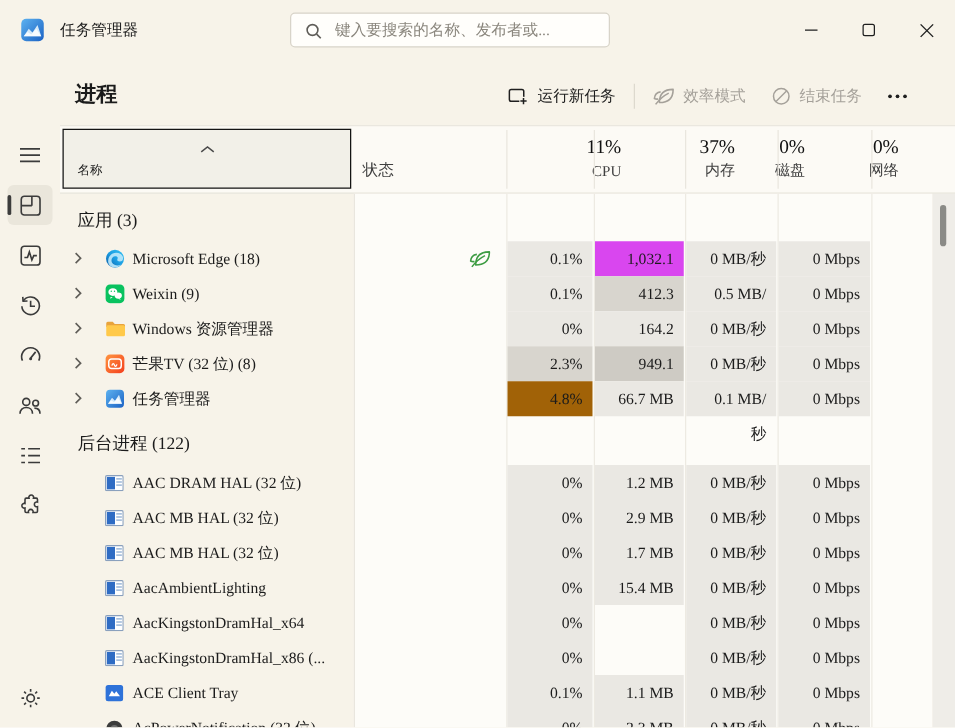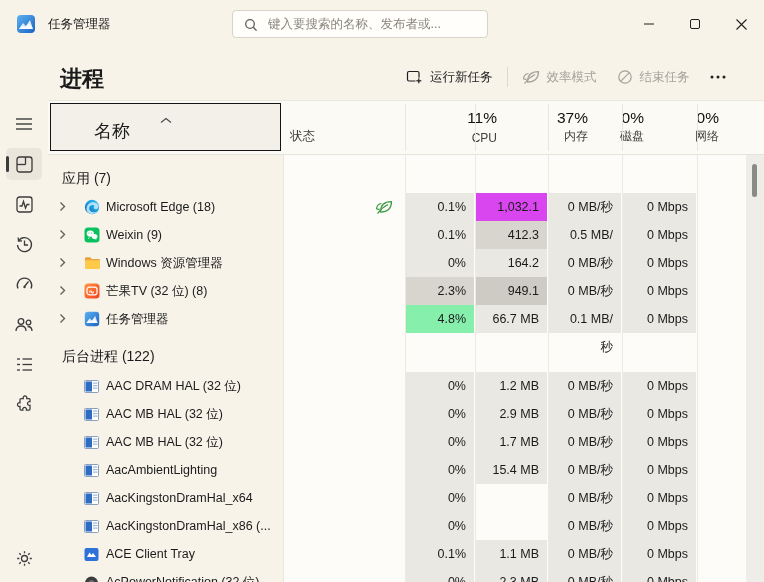--- a/index.html
+++ b/index.html
@@ -1,50 +1,50 @@
 <!DOCTYPE html>
 <html><head>
 <meta charset="utf-8">
 <style>
   html,body{margin:0;padding:0;}
   #page{position:relative;width:764px;height:582px;background:#f7f3e9;overflow:hidden;
-        font-family:Liberation Sans, sans-serif;color:#1b1b1b;-webkit-font-smoothing:antialiased;}
+        font-family:Liberation Serif, serif;color:#1b1b1b;-webkit-font-smoothing:antialiased;}
   
   .titlebar{position:absolute;left:0;top:0;width:100%;height:48px;}
   .applogo{position:absolute;left:16px;top:14px;width:20px;height:20px;}
   .wtitle{position:absolute;left:48px;top:0;line-height:48px;font-size:12.5px;}
   .searchbox{position:absolute;left:232px;top:10px;width:256px;height:28px;background:#fffefb;
              border:1px solid #d8d4c9;border-radius:4px;display:flex;align-items:center;box-sizing:border-box;}
   .searchbox .sicon{margin:2px 8px 0 11px;display:flex;}
   .searchbox input{flex:1;border:none;outline:none;background:transparent;font-size:12.5px;
                    font-family:inherit;color:#1b1b1b;min-width:0;}
   ::placeholder{color:#8a867d;opacity:1;}
   .wincontrols{position:absolute;right:0;top:0;height:48px;display:flex;}
   .wc{width:46px;height:48px;display:flex;align-items:center;justify-content:center;}
   
   .sidebar{position:absolute;left:0;top:48px;width:48px;bottom:0;}
   .navitem{position:absolute;left:6px;width:36px;height:32px;border-radius:5px;
            display:flex;align-items:center;justify-content:center;}
   .navitem.selected{background:#eae6db;}
   .accent{position:absolute;left:0;top:8px;width:3px;height:16px;border-radius:2px;background:#3c3c3c;}
   
-  .pagetitle{position:absolute;left:60px;top:64px;font-size:22px;font-weight:700;}
+  .pagetitle{position:absolute;left:60px;top:64px;font-size:17px;font-weight:700;}
   .tbactions{position:absolute;left:396px;top:62px;height:30px;display:flex;align-items:center;}
   .tbbtn{display:flex;align-items:center;gap:7px;padding:0 10px;height:30px;border-radius:4px;
          font-size:12.5px;color:#1f1f1f;white-space:nowrap;}
   .tbbtn.disabled{color:#a5a19a;}
   .tbsep{width:1px;height:20px;background:#ddd9ce;margin:0 4px;}
   
   .theader{position:absolute;left:48px;top:100px;right:0;height:55px;background:#fcfaf5;
            border-top:1px solid #eae7df;border-bottom:1px solid #e6e3da;box-sizing:border-box;}
   .hline{position:absolute;top:3px;bottom:3px;width:1px;background:#e9e6de;}
   .namebox{position:absolute;left:2px;top:2px;width:231px;height:48px;background:#f2f0e8;
            border:1.5px solid #141414;box-sizing:border-box;}
   .namebox .caret{position:absolute;left:50%;transform:translateX(-50%);top:6px;}
-  .namebox .lbl{position:absolute;left:11px;bottom:7px;font-size:18px;margin-left:32px;}
+  .namebox .lbl{position:absolute;left:11px;bottom:7px;font-size:10px;}
   .hstatus{position:absolute;left:242px;bottom:9px;font-size:12.5px;color:#3f3f3f;}
   .hcol{position:absolute;top:0;height:100%;padding-left:30px;}
   .hcol .pct{position:absolute;right:8px;top:8px;font-size:15.5px;color:#111;}
   .hcol .clabel{position:absolute;right:8px;bottom:9px;font-size:12px;color:#3f3f3f;}
   
   .bodybg{position:absolute;left:283px;top:155px;width:463px;bottom:0;background:#fdfcf8;
           border-left:1px solid #e9e6de;box-sizing:border-box;}
   .vline{position:absolute;top:155px;bottom:0;width:1px;background:#edeae2;}
   #rows{position:absolute;left:48px;top:155px;width:698px;bottom:0;overflow:hidden;}
   .glabel{position:absolute;left:14px;height:30px;line-height:30px;font-size:14px;font-weight:500;}
@@ -272,21 +272,21 @@
 
   <div class="bodybg"></div>
   <div id="gridlines">
       <div class="vline" style="left: 405px;"></div>
       <div class="vline" style="left: 475px;"></div>
       <div class="vline" style="left: 548px;"></div>
       <div class="vline" style="left: 622px;"></div>
       <div class="vline" style="left: 697px;"></div>
     </div>
   <div id="rows">
-      <div class="glabel" style="top: 8px;">应用 (7)</div>
+      <div class="glabel" style="top: 8px;">应用 (3)</div>
       <div class="prow" style="top: 38px;">
         <span class="chev">
           <svg width="7" height="11" viewBox="0 0 7 11" fill="none" stroke="#5f5d58" stroke-width="1.3">
             <polyline points="1.5,1.5 5.5,5.5 1.5,9.5"></polyline>
           </svg>
         </span>
         <span class="picon">
           <svg width="16" height="16" viewBox="0 0 16 16">
             <defs>
               <linearGradient id="eg" x1="0" y1="1" x2="1" y2="0">
@@ -391,21 +391,21 @@
                 <stop offset="0" stop-color="#5db2f0"></stop>
                 <stop offset="1" stop-color="#1b62c4"></stop>
               </linearGradient>
             </defs>
             <rect x="1" y="1" width="18" height="18" rx="4" fill="url(#lg1)"></rect>
             <path d="M3 15 L7 9 L10 12 L14 6 L17 15 Z" fill="#ddeffc" opacity="0.95"></path>
             <path d="M3 15 L6 11.5 L9 13.5 L13 9 L17 15 Z" fill="#ffffff" opacity="0.8"></path>
           </svg>
         </span>
         <span class="pname">任务管理器</span>
-        <span class="cell c0" style="background:#86efac">4.8%</span>
+        <span class="cell c0" style="background:#a16207">4.8%</span>
         <span class="cell c1" style="background:#eae8e3">66.7 MB</span>
         <span class="cell c2" style="background:#eae8e3">0.1 MB/秒</span>
         <span class="cell c3" style="background:#eae8e3">0 Mbps</span>
       </div>
       <div class="glabel" style="top: 186px;">后台进程 (122)</div>
       <div class="prow" style="top: 217px;">
         <span class="picon">
           <svg width="15" height="13" viewBox="0 0 15 13">
             <rect x="0.5" y="0.5" width="14" height="12" rx="1" fill="#fff" stroke="#8aa0bd"></rect>
             <rect x="1.5" y="1.5" width="6.5" height="10" fill="#2f6cc4"></rect>

